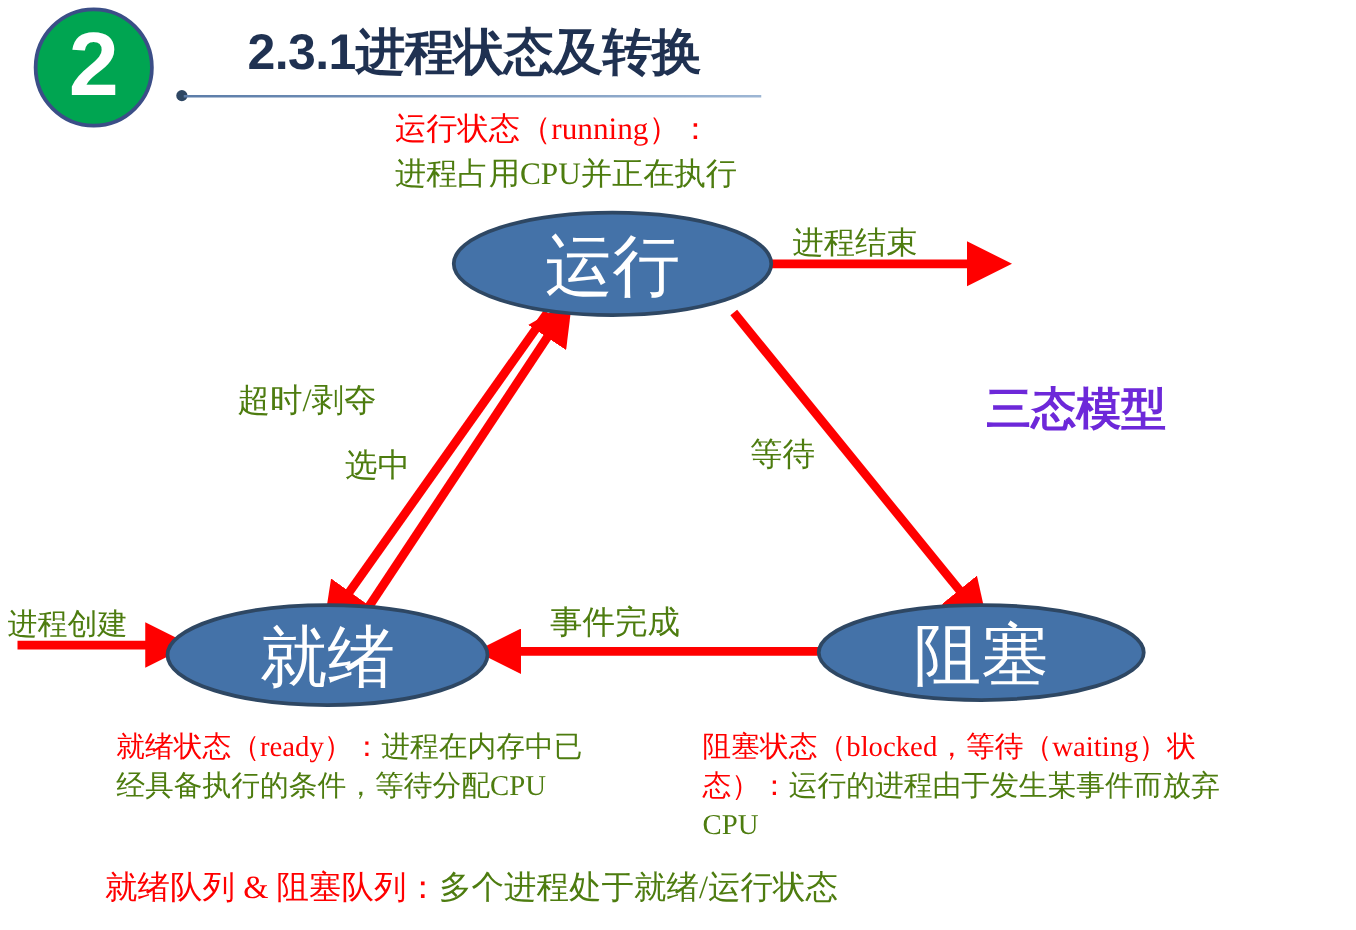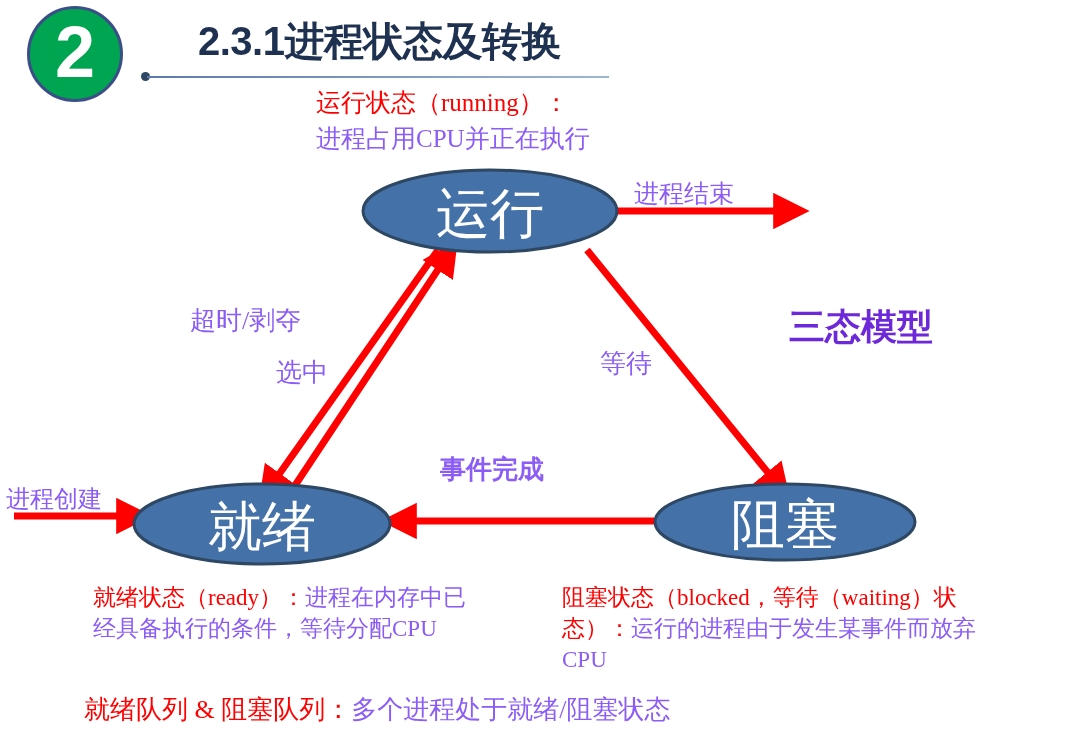--- a/index.html
+++ b/index.html
@@ -85,35 +85,35 @@
     background: #2E4763;
   }
 
   
   .txt {
     position: absolute;
     white-space: nowrap;
     font-family: "Liberation Serif", "DejaVu Serif", serif;
   }
   .red { color: #FF0000; }
-  .black { color: #8b5cf6; }
+  .black { color: #4d7c0f; }
   .purple {
     color: #6d28d9;
     font-family: "Liberation Sans", "DejaVu Sans", sans-serif;
     font-weight: bold;
   }
 
   #run-state-red  { left: 316px; top: 86px;  font-size: 25px; }
   #run-state-desc { left: 316px; top: 122px; font-size: 25px; }
 
   #label-end      { left: 634px; top: 177px; font-size: 25px; }
   #label-timeout  { left: 190px; top: 303px; font-size: 26px; }
   #label-selected { left: 276px; top: 355px; font-size: 26px; }
   #label-wait     { left: 600px; top: 346px; font-size: 26px; font-family: Liberation Mono, monospace; }
-  #label-event    { left: 440px; top: 452px; font-size: 26px; font-weight: bold; }
+  #label-event    { left: 440px; top: 480px; font-size: 26px; }
   #label-create   { left: 6px;   top: 483px; font-size: 24px; }
 
   #model-label    { left: 789px; top: 303px; font-size: 36px; }
 
   
   .block {
     position: absolute;
     font-family: "Liberation Serif", "DejaVu Serif", serif;
     font-size: 23px;
     line-height: 31px;
@@ -212,16 +212,16 @@
 
   <div class="block" id="ready-block">
     <span class="red">就绪状态（ready）：</span><span class="black">进程在内存中已经具备执行的条件，等待分配CPU</span>
   </div>
 
   <div class="block" id="blocked-block">
     <span class="red">阻塞状态（blocked，等待（waiting）状态）：</span><span class="black">运行的进程由于发生某事件而放弃CPU</span>
   </div>
 
   <div id="queue-line">
-    <span class="red">就绪队列 &amp; 阻塞队列：</span><span class="black">多个进程处于就绪/阻塞状态</span>
+    <span class="red">就绪队列 &amp; 阻塞队列：</span><span class="black">多个进程处于就绪/运行状态</span>
   </div>
 
 </div>
 
 </body></html>

